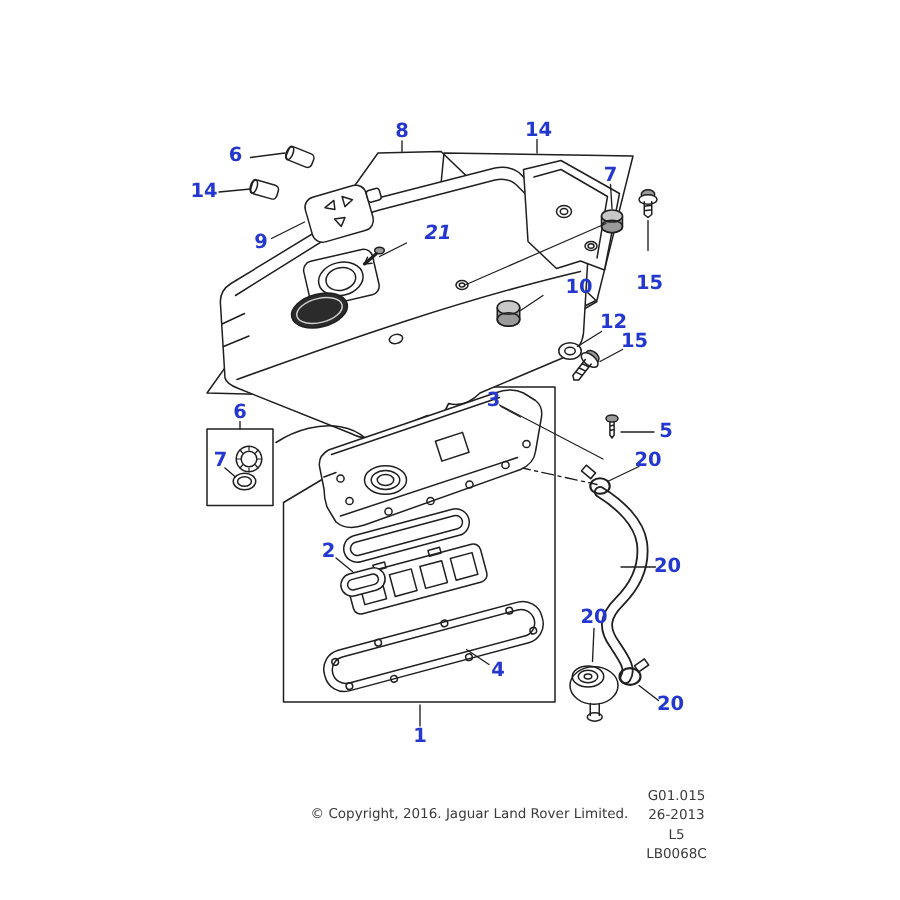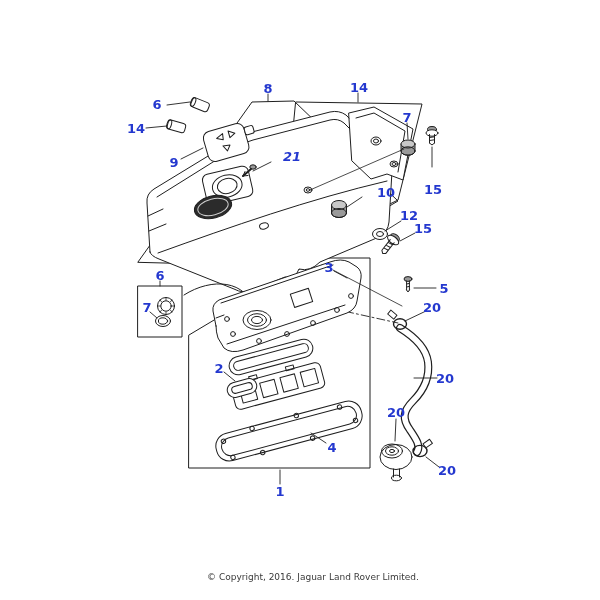--- a/index.html
+++ b/index.html
@@ -12,21 +12,21 @@
     position:absolute;transform:translate(-50%,-50%);
     color:#2438cf;font-size:13px;font-weight:bold;line-height:1;
     letter-spacing:0;cursor:default;user-select:none;
   }
   .refblock{
     position:absolute;left:408px;top:525px;width:86px;text-align:center;
     font-size:9px;line-height:13px;color:#3a3a3a;
   }
   .refblock div{white-space:nowrap;}
   .copyright{
-    position:absolute;left:313px;top:577px;transform:translate(-50%,-50%);
+    position:absolute;left:313px;top:543px;transform:translate(-50%,-50%);
     font-size:9px;color:#3a3a3a;white-space:nowrap;
   }
 </style>
 </head>
 <body>
 
 <div class="stage">
 
   <svg width="600" height="600" viewBox="0 0 600 600" style="fill:none;stroke:#1f1f1f;stroke-width:1;stroke-linecap:round;stroke-linejoin:round;">
 
@@ -240,16 +240,22 @@
   <span class="callout" style="left:329px;top:267px;">3</span>
   <span class="callout" style="left:444px;top:288px;">5</span>
   <span class="callout" style="left:432px;top:307px;">20</span>
   <span class="callout" style="left:445px;top:378px;">20</span>
   <span class="callout" style="left:396px;top:412px;">20</span>
   <span class="callout" style="left:447px;top:470px;">20</span>
   <span class="callout" style="left:219px;top:368px;">2</span>
   <span class="callout" style="left:332px;top:447px;">4</span>
   <span class="callout" style="left:280px;top:491px;">1</span>
 
+  <div class="refblock">
+    <div>G01.015</div>
+    <div>26-2013</div>
+    <div>L5</div>
+    <div>LB0068C</div>
+  </div>
 
   <div class="copyright">© Copyright, 2016. Jaguar Land Rover Limited.</div>
 
 </div>
 
 </body></html>

